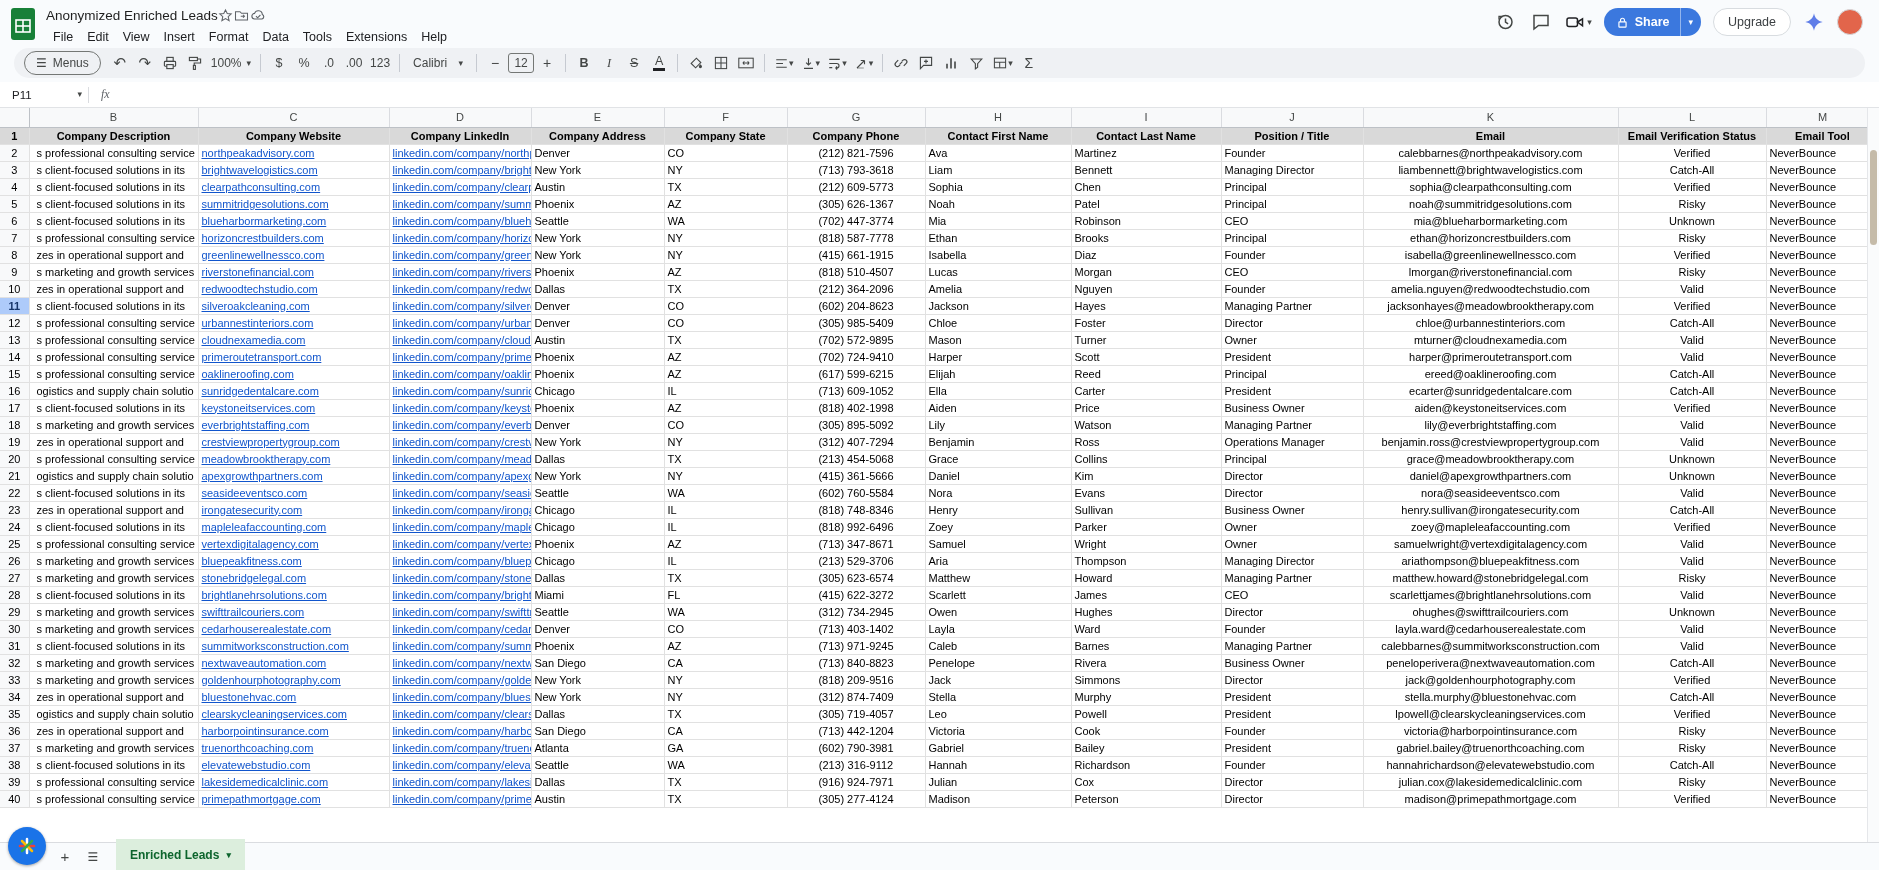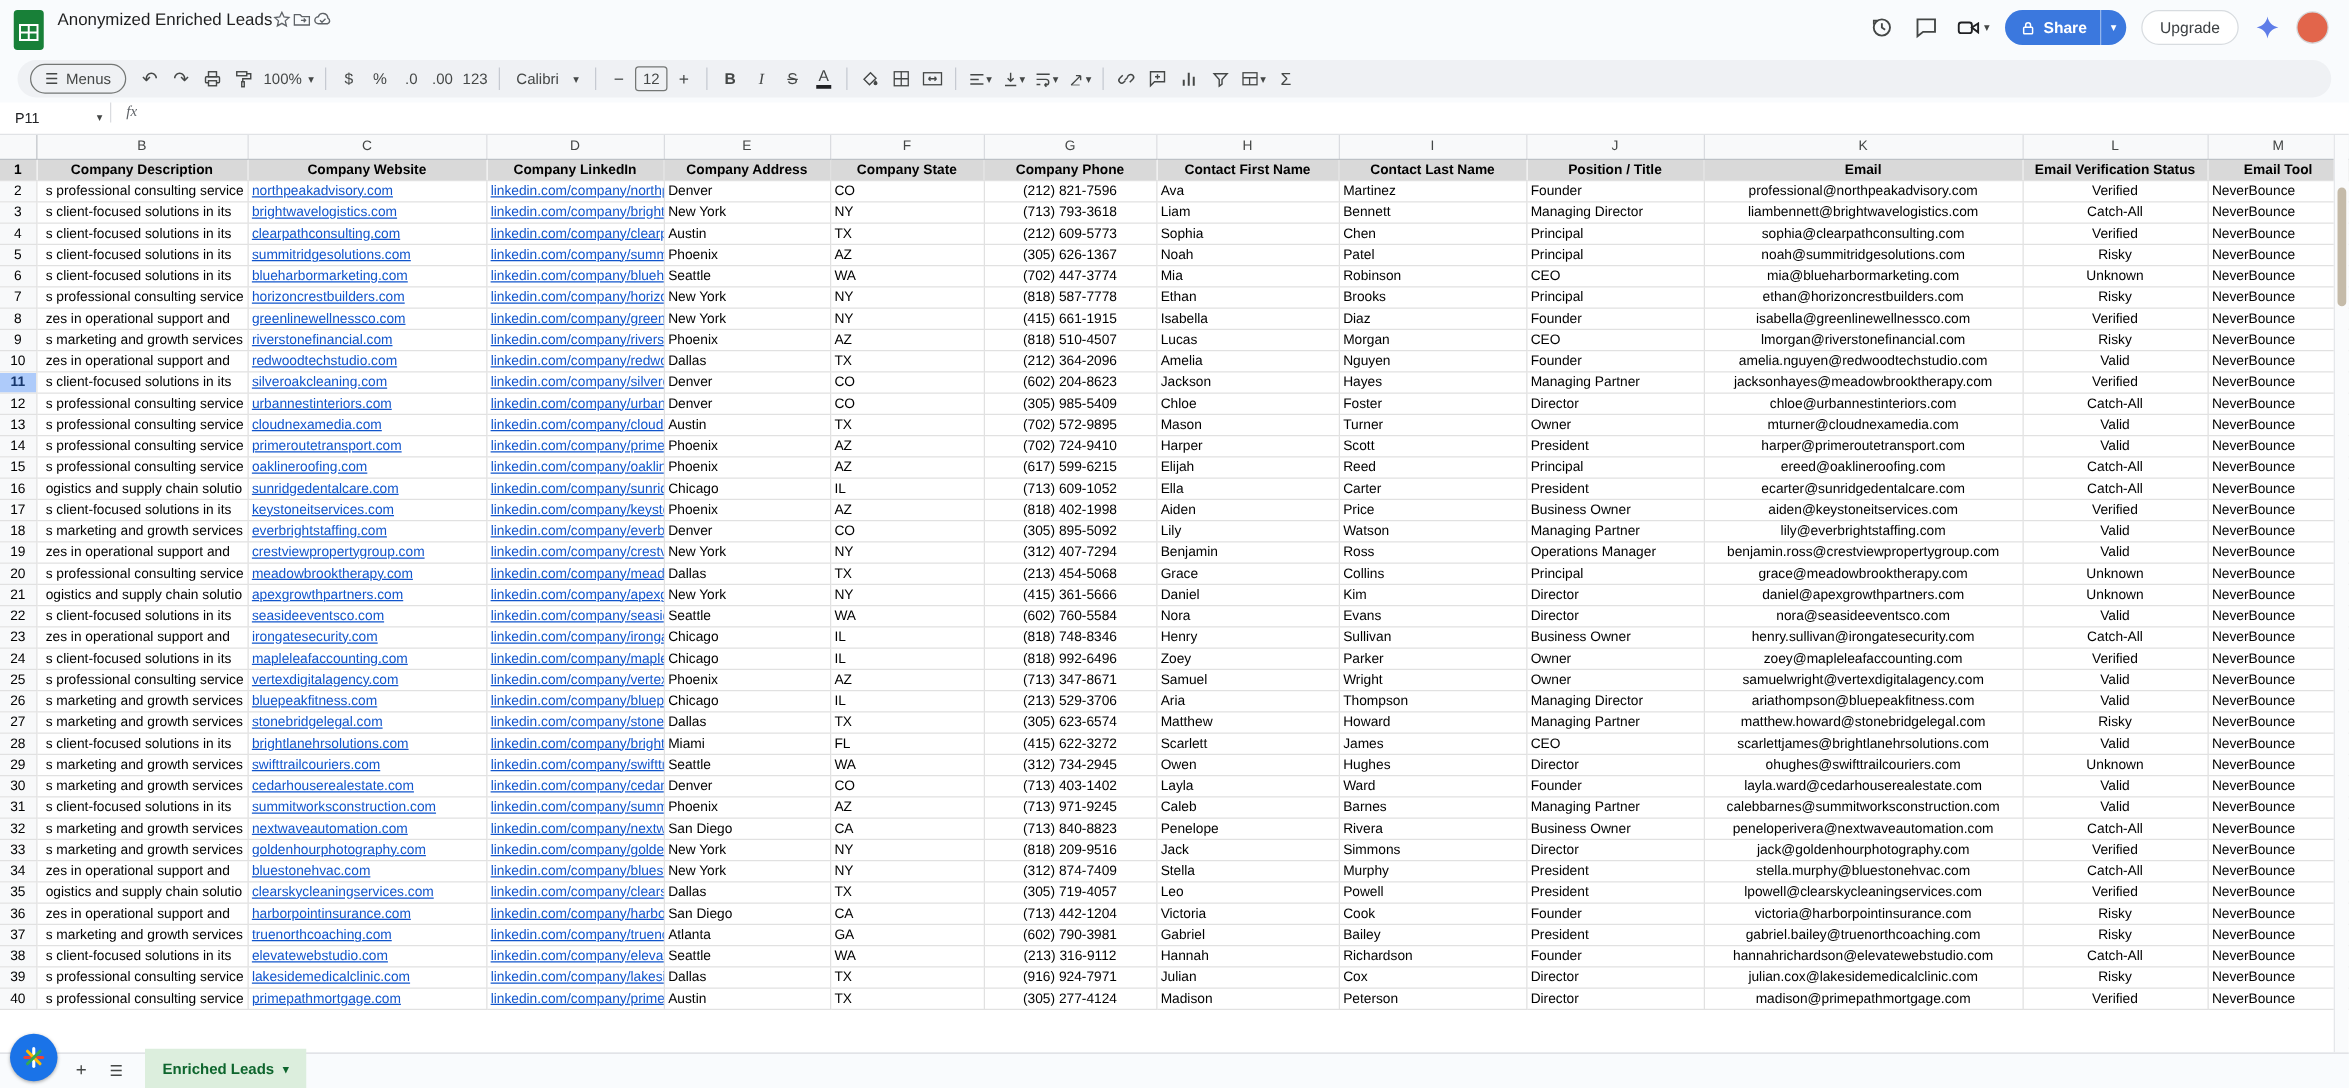--- a/index.html
+++ b/index.html
@@ -38,21 +38,21 @@
   .font-btn { min-width:64px; justify-content:space-between; padding:0 7px; }
   .fontsize-box { width:26px; height:20px; border:1px solid #747775; border-radius:3px; display:flex; align-items:center; justify-content:center; font-size:12px; color:#444746; cursor:text; }
   .fmt-letter { font-size:12.5px; }
   .bold-l { font-weight:bold; }
   .italic-l { font-style:italic; font-family:"Liberation Serif", serif; }
   .strike-l { text-decoration:line-through; }
   .color-stack { display:flex; flex-direction:column; align-items:center; line-height:1; }
   .color-bar { width:12px; height:3px; background:#202124; margin-top:1px; }
 
   
-  .formulabar { position:absolute; top:82px; left:0; right:0; height:26px; background:#fff; border-bottom:1px solid #E1E3E6; display:flex; align-items:flex-start; }
+  .formulabar { position:absolute; top:82px; left:0; right:0; height:26px; background:#fff; border-bottom:1px solid #E1E3E6; display:flex; align-items:center; }
   .namebox { width:88px; height:100%; display:flex; align-items:center; gap:8px; padding:0 6px 0 12px; font-size:11.5px; color:#202124; cursor:pointer; }
   .namebox .caret { margin-left:auto; }
   .fb-divider { width:1px; height:16px; background:#DADCE0; }
   .fx { font-style:italic; font-family:"Liberation Serif", serif; color:#5f6368; font-size:12px; margin:0 12px; }
   .formula-input { flex:1; font-size:11.5px; color:#202124; }
 
   
   .grid-wrap { position:absolute; top:108px; left:0; right:0; bottom:28px; background:#fff; overflow:hidden; }
   table.sheet { border-collapse:collapse; table-layout:fixed; width:1879px; }
   .sheet th, .sheet td { overflow:hidden; white-space:nowrap; font-size:11px; font-weight:normal; }
@@ -104,20 +104,32 @@
             <path d="M9 11h5m-2-2l2 2-2 2"></path>
           </svg>
       </span>
       <span class="title-icon">
         <svg width="16" height="16" viewBox="0 0 20 20" fill="none" stroke="currentColor" stroke-width="1.4">
             <path d="M6 15a3.5 3.5 0 0 1-.3-7A5 5 0 0 1 15.4 9.4 3 3 0 0 1 15 15z"></path>
             <path d="M7.5 11.5l2 2 3.5-3.5"></path>
           </svg>
       </span>
     </div>
+    <nav class="menubar">
+
+    <span class="menu-item">File</span>
+        <span class="menu-item">Edit</span>
+        <span class="menu-item">View</span>
+        <span class="menu-item">Insert</span>
+        <span class="menu-item">Format</span>
+        <span class="menu-item">Data</span>
+        <span class="menu-item">Tools</span>
+        <span class="menu-item">Extensions</span>
+        <span class="menu-item">Help</span>
+      </nav>
   </div>
   <div class="topbar-right">
     <span class="tb-icon-btn">
       <svg width="20" height="20" viewBox="0 0 20 20" fill="none" stroke="currentColor" stroke-width="1.5">
           <circle cx="10.5" cy="10" r="6.5"></circle>
           <path d="M10.5 6.5V10l2.6 1.8"></path>
           <path d="M4 7.5V4.5h3" stroke-width="1.3"></path>
         </svg>
     </span>
     <span class="tb-icon-btn">
@@ -351,21 +363,21 @@
           <td class="row-num">2</td>
           <td class="c-desc">s professional consulting service</td>
           <td class="c-web link">northpeakadvisory.com</td>
           <td class="c-li link">linkedin.com/company/northpeakadvisory</td>
           <td class="c-city">Denver</td>
           <td class="c-state">CO</td>
           <td class="c-phone">(212) 821-7596</td>
           <td class="c-fn">Ava</td>
           <td class="c-ln">Martinez</td>
           <td class="c-pos">Founder</td>
-          <td class="c-email">professional@northpeakadvisory.com</td>
+          <td class="c-email">calebbarnes@northpeakadvisory.com</td>
           <td class="c-status">Verified</td>
           <td class="c-tool">NeverBounce</td>
         </tr>
 
         <tr class="data-row">
           <td class="row-num">3</td>
           <td class="c-desc">s client-focused solutions in its</td>
           <td class="c-web link">brightwavelogistics.com</td>
           <td class="c-li link">linkedin.com/company/brightwavelogistics</td>
           <td class="c-city">New York</td>

